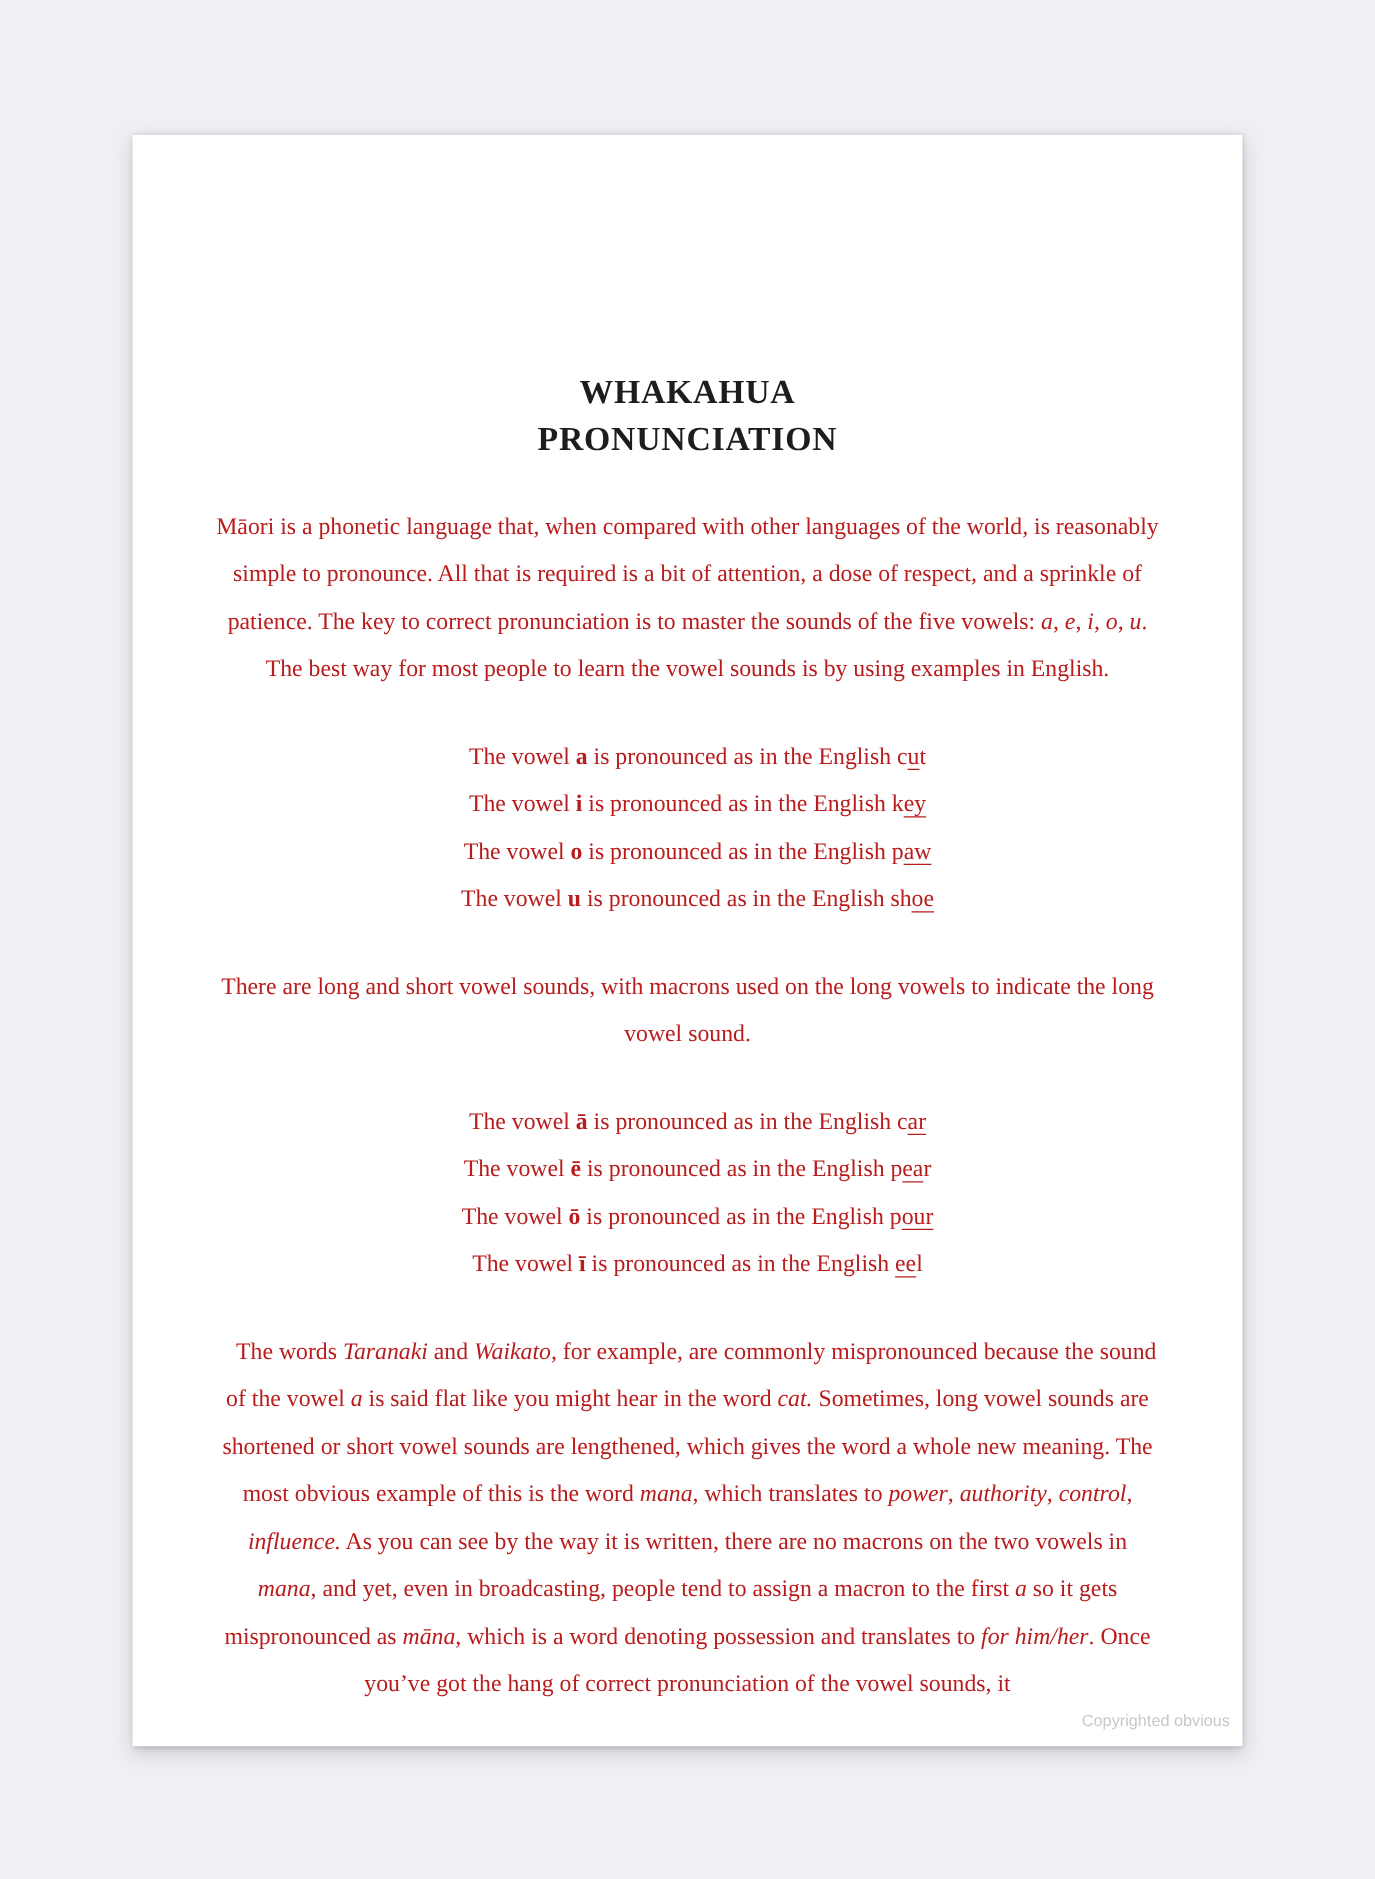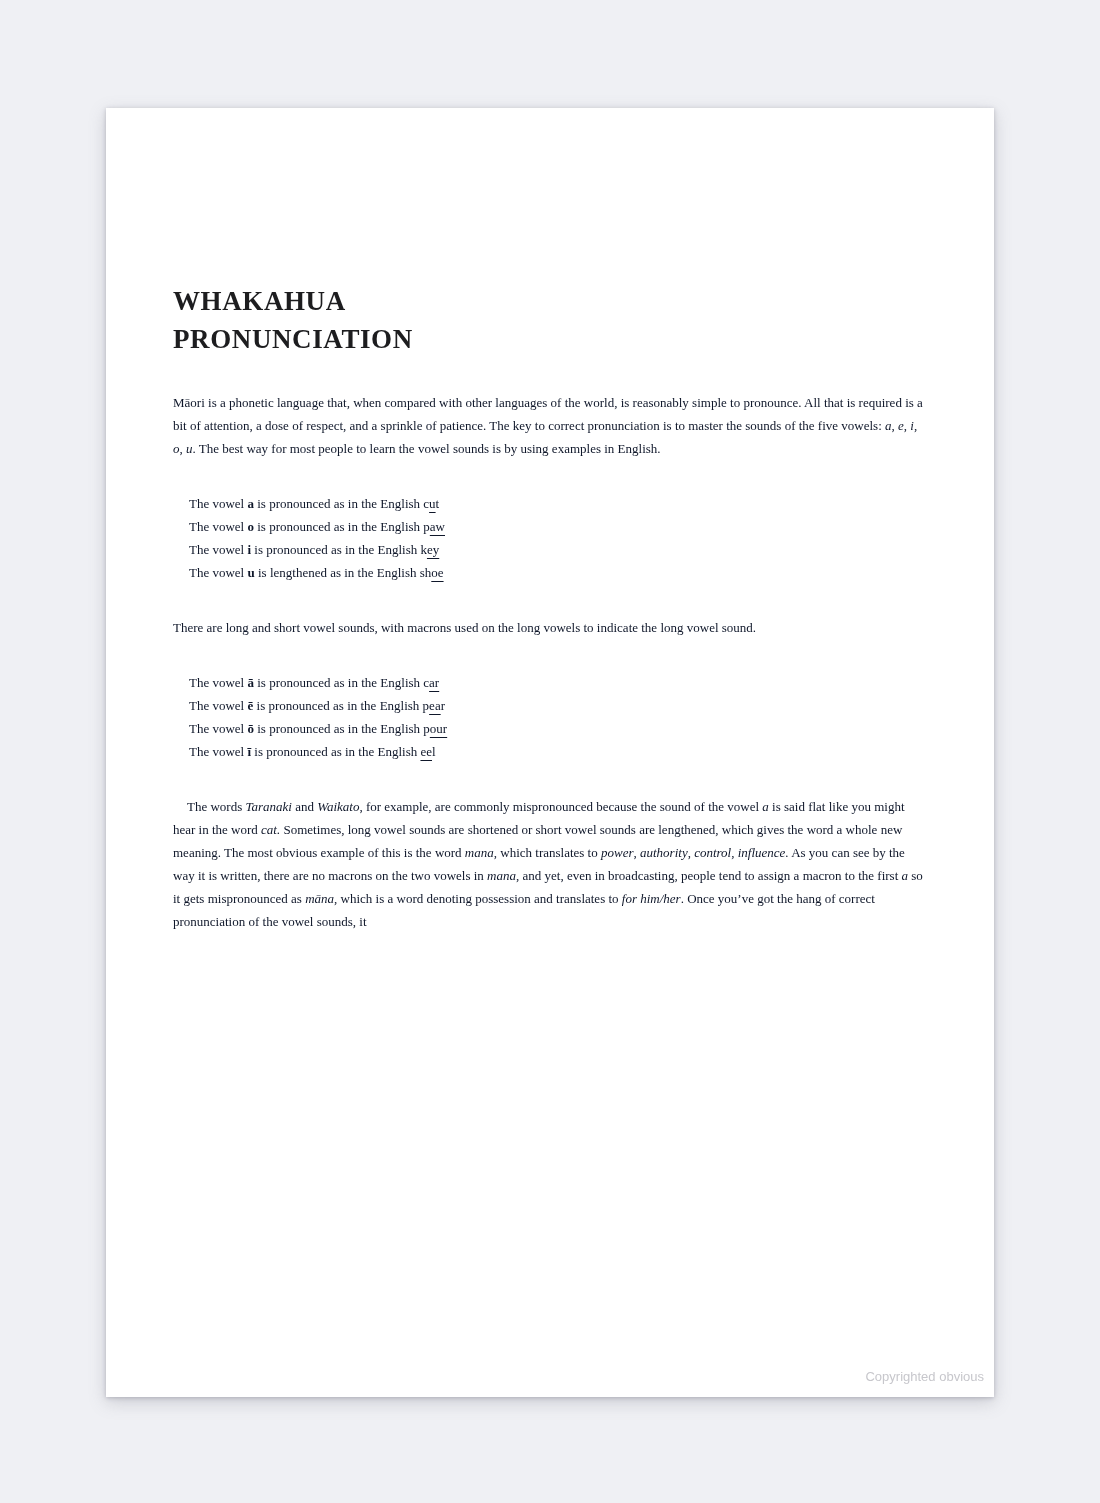--- a/index.html
+++ b/index.html
@@ -14,36 +14,37 @@
   .page {
     position: absolute;
     left: 106px;
     top: 108px;
     width: 888px;
     height: 1289px;
     background: #ffffff;
     box-shadow: 0 1px 4px rgba(110,110,125,0.38), 0 5px 16px rgba(110,110,125,0.28);
   }
   .content {
-    padding: 4px 67px;
+    padding: 16px 67px;
+    text-align: center;
   }
   .title {
     margin: 0 0 33px 0;
     padding-top: 170px;
     font-size: 27px;
     line-height: 38px;
     font-weight: bold;
     letter-spacing: 0.6px;
     color: #1d1d1f;
   }
   .title-line { display: block; }
   .para, .vowel-line {
-    font-size: 13px;
-    line-height: 23px;
-    color: #0f172a;
+    font-size: 19px;
+    line-height: 38px;
+    color: #b91c1c;
     margin: 0;
   }
   .para { margin-bottom: 32px; }
   .vowel-list { margin: 0 0 32px 16px; }
   .para.no-gap { margin-bottom: 0; }
   .para.indented { text-indent: 14px; margin-bottom: 16px; }
   .i { font-style: italic; }
   .b { font-weight: bold; }
   .u {
     text-decoration: underline;
@@ -67,23 +68,23 @@
 
     <h1 class="title">
       <span class="title-line">WHAKAHUA</span>
       <span class="title-line">PRONUNCIATION</span>
     </h1>
 
     <p class="para"><span>Māori is a phonetic language that, when compared with other languages of the world, is reasonably simple to pronounce. All that is required is a bit of attention, a dose of respect, and a sprinkle of patience. The key to correct pronunciation is to master the sounds of the five vowels: </span><span class="i">a</span><span>, </span><span class="i">e</span><span>, </span><span class="i">i</span><span>, </span><span class="i">o</span><span>, </span><span class="i">u</span><span>. The best way for most people to learn the vowel sounds is by using examples in English.</span></p>
 
     <div class="vowel-list">
       <div class="vowel-line"><span>The vowel </span><span class="b">a</span><span> is pronounced as in the English c</span><span class="u">u</span><span>t</span></div>
+      <div class="vowel-line"><span>The vowel </span><span class="b">i</span><span> is pronounced as in the English k</span><span class="u">ey</span></div>
       <div class="vowel-line"><span>The vowel </span><span class="b">o</span><span> is pronounced as in the English p</span><span class="u">aw</span></div>
-      <div class="vowel-line"><span>The vowel </span><span class="b">i</span><span> is pronounced as in the English k</span><span class="u">ey</span></div>
-      <div class="vowel-line"><span>The vowel </span><span class="b">u</span><span> is lengthened as in the English sh</span><span class="u">oe</span></div>
+      <div class="vowel-line"><span>The vowel </span><span class="b">u</span><span> is pronounced as in the English sh</span><span class="u">oe</span></div>
     </div>
 
     <p class="para"><span>There are long and short vowel sounds, with macrons used on the long vowels to indicate the long vowel sound.</span></p>
 
     <div class="vowel-list">
       <div class="vowel-line"><span>The vowel </span><span class="b">ā</span><span> is pronounced as in the English c</span><span class="u">ar</span></div>
       <div class="vowel-line"><span>The vowel </span><span class="b">ē</span><span> is pronounced as in the English p</span><span class="u">ea</span><span>r</span></div>
       <div class="vowel-line"><span>The vowel </span><span class="b">ō</span><span> is pronounced as in the English p</span><span class="u">our</span></div>
       <div class="vowel-line"><span>The vowel </span><span class="b">ī</span><span> is pronounced as in the English </span><span class="u">ee</span><span>l</span></div>
     </div>

